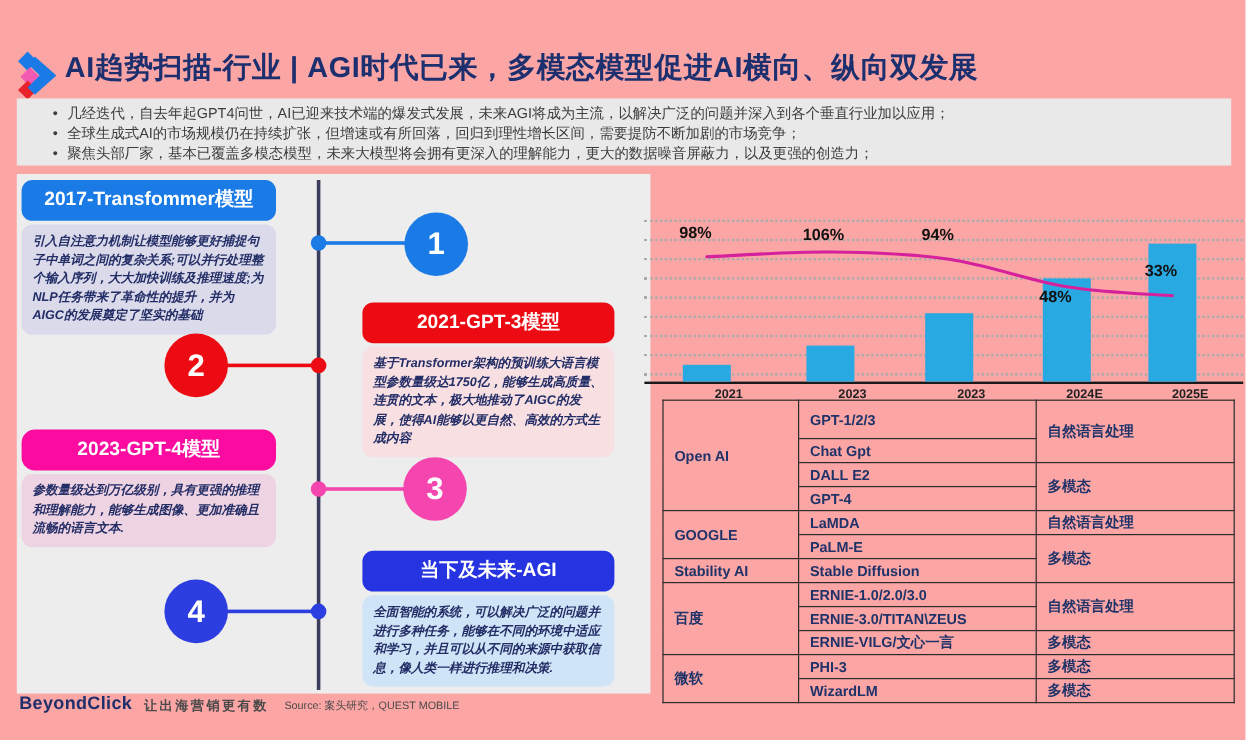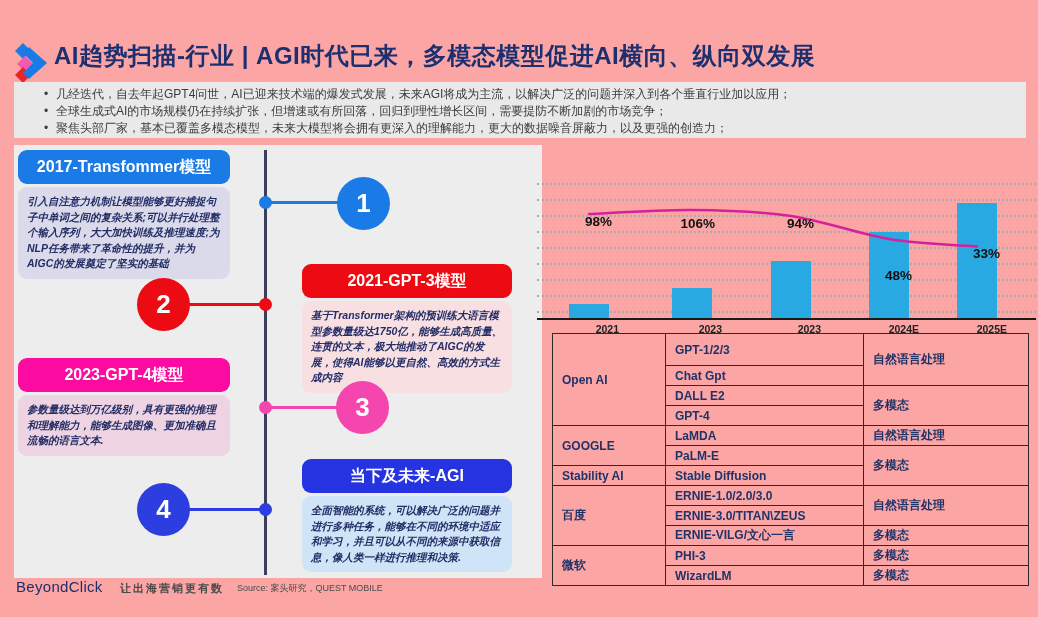--- a/index.html
+++ b/index.html
@@ -21,32 +21,32 @@
   .tl-head{height:34px;line-height:34px;border-radius:9px;color:#fff;font-weight:800;font-size:16px;text-align:center;}
   .tl-body{margin-top:3px;border-radius:9px;padding:7px 9px;font-style:italic;font-weight:700;font-size:10.5px;line-height:15.5px;color:#232d66;}
   .circle{position:absolute;width:53px;height:53px;border-radius:50%;color:#fff;font-weight:800;font-size:26px;display:flex;align-items:center;justify-content:center;}
   .conn{position:absolute;height:3px;}
   .dot{position:absolute;width:13px;height:13px;border-radius:50%;}
 
   
   .chart{position:absolute;left:537px;top:178px;width:499px;height:140px;border-bottom:2.5px solid #1a1a1a;}
   .gridline{position:absolute;left:0;right:0;height:0;border-top:2px dotted #ababab;}
   .bar{position:absolute;bottom:0;width:40px;}
-  .pct{position:absolute;width:46px;text-align:right;font-weight:800;font-size:13.5px;color:#111;margin-top:28px;}
+  .pct{position:absolute;width:46px;text-align:left;font-weight:800;font-size:13.5px;color:#111;}
   .xlab{position:absolute;top:145px;width:60px;text-align:right;font-size:10.5px;font-weight:600;color:#222;}
   .chart svg{position:absolute;left:0;top:0;overflow:visible;}
 
   
   .models{position:absolute;left:552px;top:333px;}
   .models table{border-collapse:collapse;table-layout:fixed;width:476px;}
   .models td{border:1.6px solid #2b2b2b;font-weight:700;color:#1f3368;font-size:12px;padding:0 2px 0 9px;height:19px;overflow:hidden;white-space:nowrap;}
   .models tr:first-child td{height:31px;}
 
   
-  .brand{position:absolute;left:16px;top:578px;font-size:15px;font-weight:400;color:#1e2f6b;letter-spacing:.3px;}
+  .brand{position:absolute;left:16px;top:578px;font-size:15px;font-weight:700;color:#1e2f6b;letter-spacing:.3px;}
   .tagline{position:absolute;left:120px;top:581px;font-size:11px;font-weight:700;color:#4a4a4a;letter-spacing:2px;}
   .source{position:absolute;left:237px;top:582px;font-size:9px;color:#4a4a4a;}
 </style>
 </head>
 <body>
 
 <div id="slide">
 
   <svg class="abs" style="left:14px;top:42px" width="36" height="42" viewBox="0 0 36 42">
     <polygon points="9,1 17,9 9,17 1,9" fill="#1a7ae6"></polygon>
@@ -64,26 +64,26 @@
       </ul>
   </div>
 
   <div class="panel"></div>
   <div class="tl-line"></div>
 
   <div class="tl-box" style="left:18px;top:150px;">
     <div class="tl-head" style="background: rgb(26, 122, 230);">2017-Transfommer模型</div>
     <div class="tl-body" style="background: rgb(218, 218, 235);">引入自注意力机制让模型能够更好捕捉句子中单词之间的复杂关系;可以并行处理整个输入序列，大大加快训练及推理速度;为NLP任务带来了革命性的提升，并为AIGC的发展奠定了坚实的基础</div>
   </div>
-  <div class="tl-box" style="left:302px;top:264px;width:210px;">
+  <div class="tl-box" style="left:302px;top:252px;width:210px;">
     <div class="tl-head" style="background: rgb(236, 11, 18);">2021-GPT-3模型</div>
     <div class="tl-body" style="background: rgb(247, 223, 226);">基于Transformer架构的预训练大语言模型参数量级达1750亿，能够生成高质量、连贯的文本，极大地推动了AIGC的发展，使得AI能够以更自然、高效的方式生成内容</div>
   </div>
   <div class="tl-box" style="left:18px;top:358px;">
-    <div class="tl-head" style="background: rgb(251, 11, 159);">2023-GPT-4模型</div>
+    <div class="tl-head" style="background: rgb(251, 11, 159); border-radius: 11px;">2023-GPT-4模型</div>
     <div class="tl-body" style="background: rgb(238, 211, 226);">参数量级达到万亿级别，具有更强的推理和理解能力，能够生成图像、更加准确且流畅的语言文本.</div>
   </div>
   <div class="tl-box" style="left:302px;top:459px;width:210px;">
     <div class="tl-head" style="background: rgb(37, 51, 224);">当下及未来-AGI</div>
     <div class="tl-body" style="background: rgb(207, 228, 246);">全面智能的系统，可以解决广泛的问题并进行多种任务，能够在不同的环境中适应和学习，并且可以从不同的来源中获取信息，像人类一样进行推理和决策.</div>
   </div>
 
   <div class="conn" style="left: 265px; top: 201px; width: 74px; background: rgb(26, 122, 230);"></div>
   <div class="conn" style="left: 189px; top: 303px; width: 77px; background: rgb(236, 11, 18);"></div>
   <div class="conn" style="left: 265px; top: 406px; width: 73px; background: rgb(244, 70, 174);"></div>

